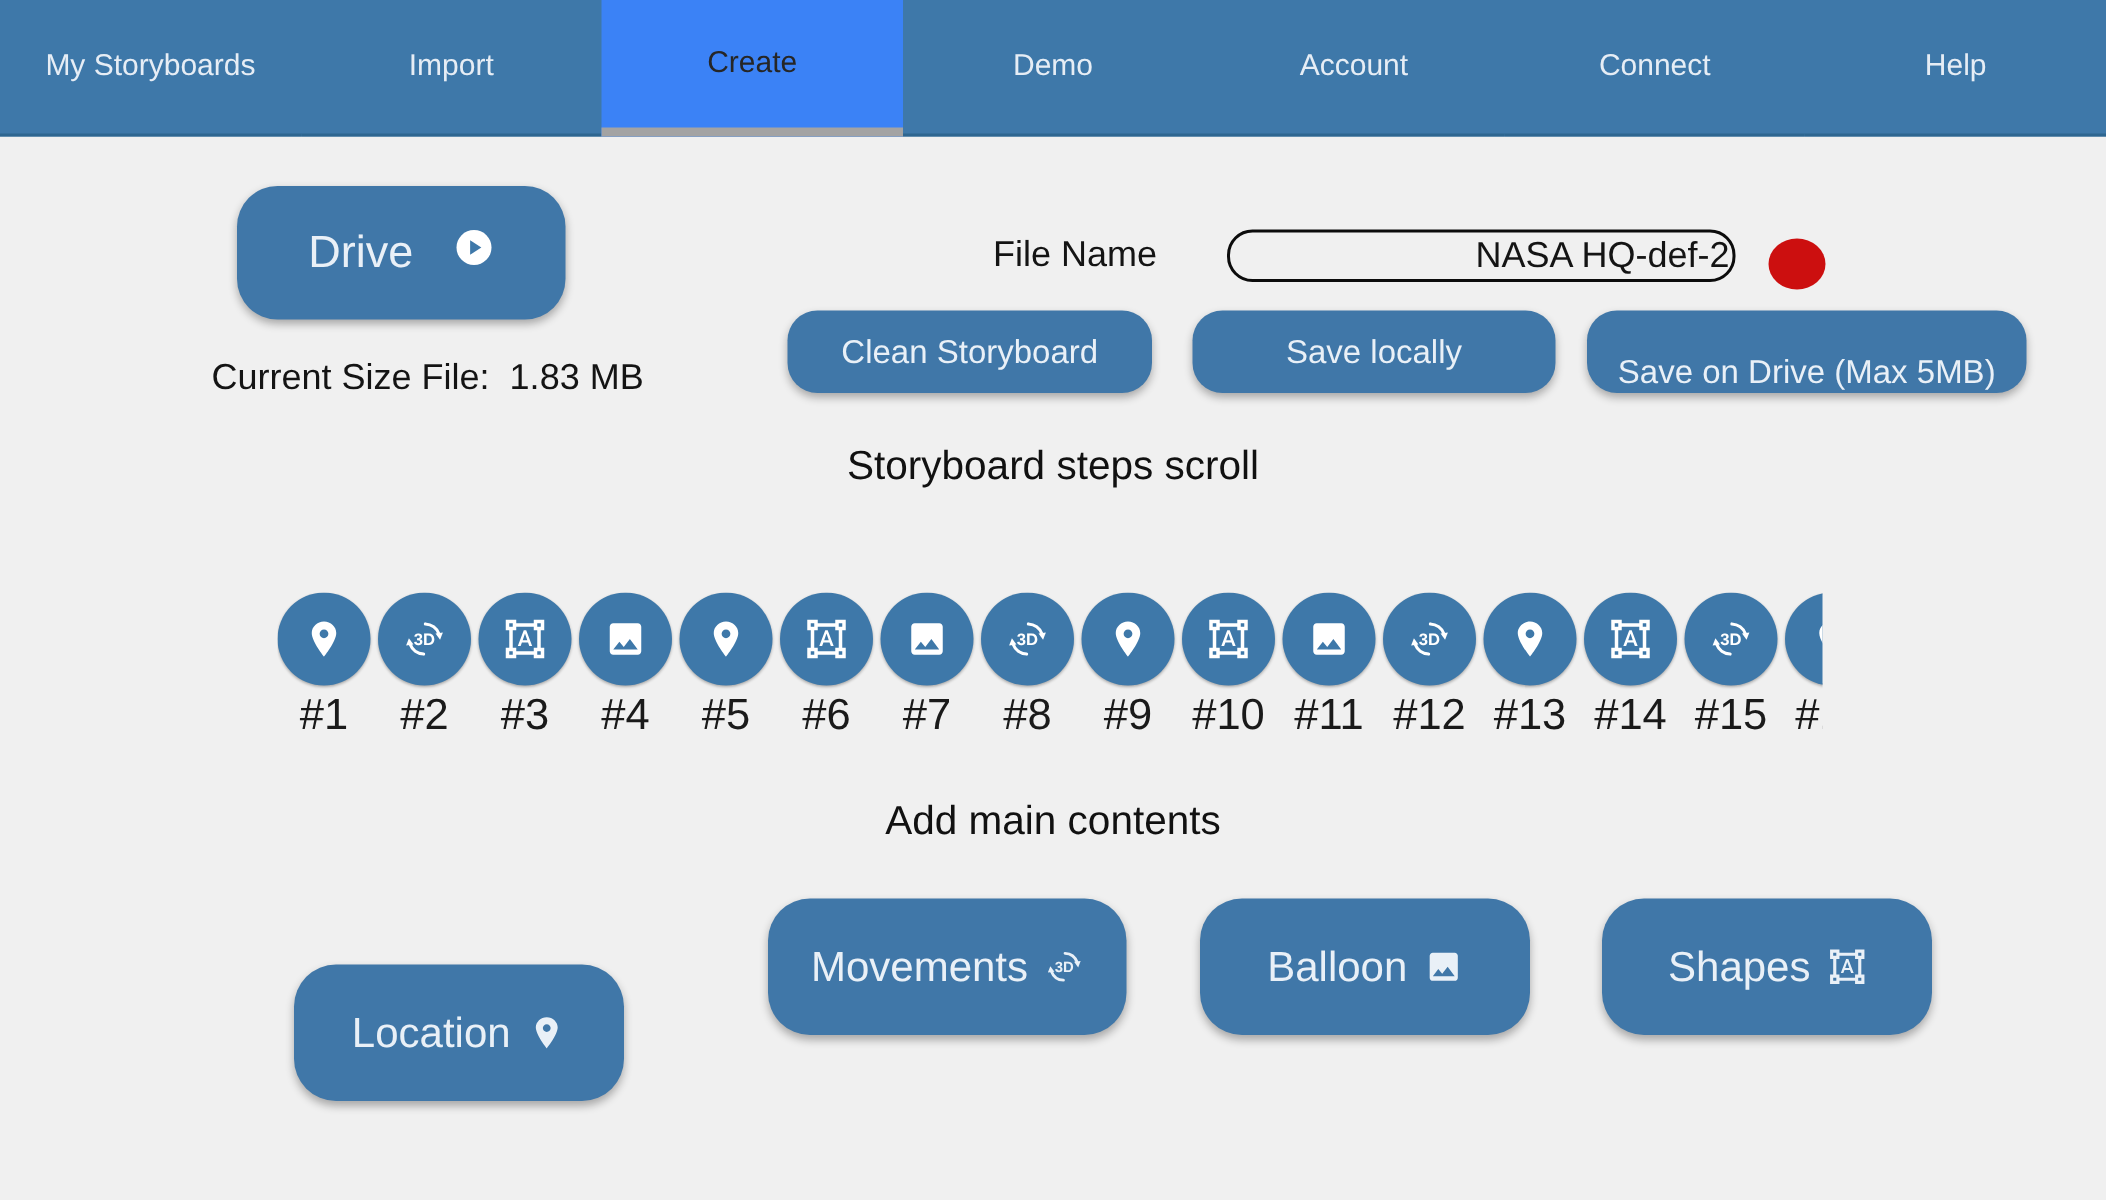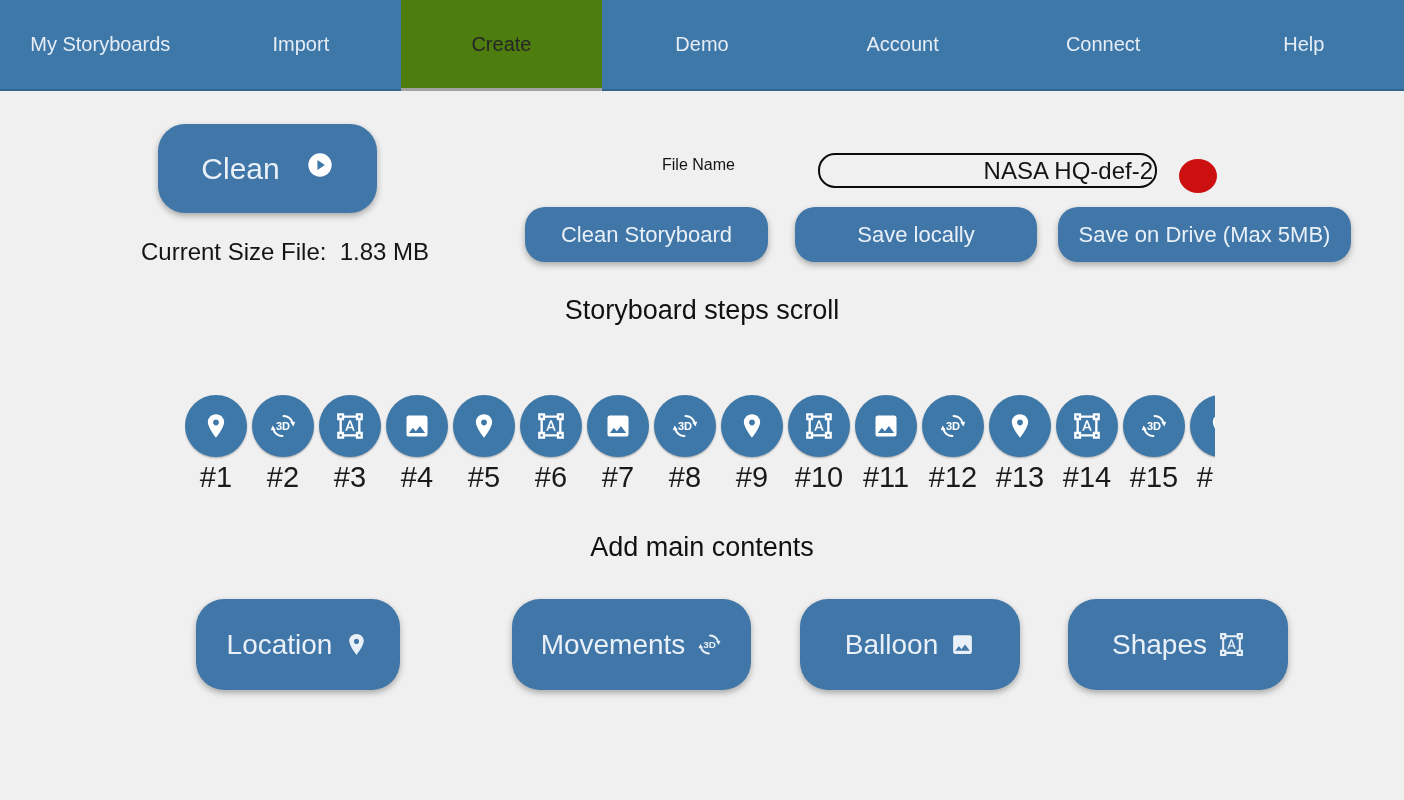--- a/index.html
+++ b/index.html
@@ -14,58 +14,58 @@
     position:absolute;left:0;top:0;width:1404px;height:91px;
     background:#3e78a9;display:flex;
   }
   .nav-item{
     flex:1 1 0;display:flex;align-items:center;justify-content:center;
     color:#e6edf5;font-size:20px;cursor:pointer;
     border-bottom:2px solid #2e6690;box-sizing:border-box;
     white-space:nowrap;
   }
   .nav-item.active{
-    background:#4d7c0f;color:#262626;border-bottom:3px solid #a3a3a3;
+    background:#3b82f6;color:#262626;border-bottom:6px solid #a3a3a3;
   }
   
   .blue{
     background:#4077a8;color:#e9f0f7;border:none;cursor:pointer;
     box-shadow:0 3px 6px rgba(0,0,0,0.30);
     display:flex;align-items:center;justify-content:center;
     font-family:"Liberation Sans", sans-serif;
   }
   
   .test-btn{
     position:absolute;left:158px;top:124px;width:219px;height:89px;
     border-radius:27px;font-size:30px;gap:26px;
   }
   .test-btn svg{width:28px;height:28px;}
   .current-size{
     position:absolute;left:141px;top:238px;font-size:24px;color:#141414;
     white-space:nowrap;
   }
   .file-label{
-    position:absolute;left:662px;top:156px;font-size:16px;color:#141414;text-align:center;
+    position:absolute;left:662px;top:156px;font-size:24px;color:#141414;text-align:center;
   }
   .file-input{
     position:absolute;left:818px;top:153px;width:331px;height:29px;
     border:2.5px solid #0c0c0c;border-radius:17px;background:transparent;
     font-size:24px;text-align:right;color:#141414;outline:none;
     font-family:"Liberation Sans", sans-serif;
   }
   .red-dot{
     position:absolute;left:1179px;top:159px;width:38px;height:34px;
     border-radius:50%;background:#cc0f0f;
   }
   .pill{
     position:absolute;top:207px;height:55px;border-radius:20px;font-size:22px;
   }
   .pill.clean{left:525px;width:243px;}
   .pill.locally{left:795px;width:242px;}
-  .pill.drive{left:1058px;width:293px;}
+  .pill.drive{left:1058px;width:293px;align-items:flex-end;}
   
   .h-steps,.h-add{
     position:absolute;left:0;width:1404px;text-align:center;
     font-size:27px;color:#111;white-space:nowrap;
   }
   .h-steps{top:295px;}
   .h-add{top:532px;}
   
   .steps-strip{
     position:absolute;left:185px;top:395px;width:1030px;height:102px;
@@ -79,21 +79,21 @@
     box-shadow:0 1px 2px rgba(0,0,0,0.30);cursor:pointer;
   }
   .step-circle svg{width:28px;height:28px;}
   .step-label{margin-top:4px;font-size:29px;color:#1a1a1a;white-space:nowrap;}
   
   .content-btn{
     position:absolute;top:599px;height:91px;border-radius:28px;
     font-size:28px;gap:12px;
   }
   .content-btn svg{width:25px;height:25px;}
-  [data-name="location-button"]{left:196px;width:204px;}
+  [data-name="location-button"]{left:196px;width:220px;margin-top:44px;}
   [data-name="movements-button"]{left:512px;width:239px;}
   [data-name="balloon-button"]{left:800px;width:220px;}
   [data-name="shapes-button"]{left:1068px;width:220px;}
 </style>
 </head>
 <body>
 
 <nav class="topnav" data-name="top-nav">
 
   <div class="nav-item" data-name="nav-item-my-storyboards">
@@ -120,21 +120,21 @@
   <div class="nav-item" data-name="nav-item-connect">
     <span class="nav-label" data-name="nav-item-label">Connect</span>
   </div>
 
   <div class="nav-item" data-name="nav-item-help">
     <span class="nav-label" data-name="nav-item-label">Help</span>
   </div>
 </nav>
 
 <button class="blue test-btn" data-name="test-button">
-  <span data-name="test-button-label">Clean</span>
+  <span data-name="test-button-label">Drive</span>
   <span class="play-slot" data-name="play-icon-slot">
   <svg viewBox="0 0 24 24" data-name="play-icon">
     <circle cx="12" cy="12" r="10" fill="#ffffff"></circle>
     <path fill="#3e78a9" d="M9.8 7.8l6.4 4.2-6.4 4.2z"></path>
   </svg>
 </span>
 </button>
 
 <div class="current-size" data-name="current-size-text">
   <span data-name="current-size-label">Current Size File:</span>&nbsp;

